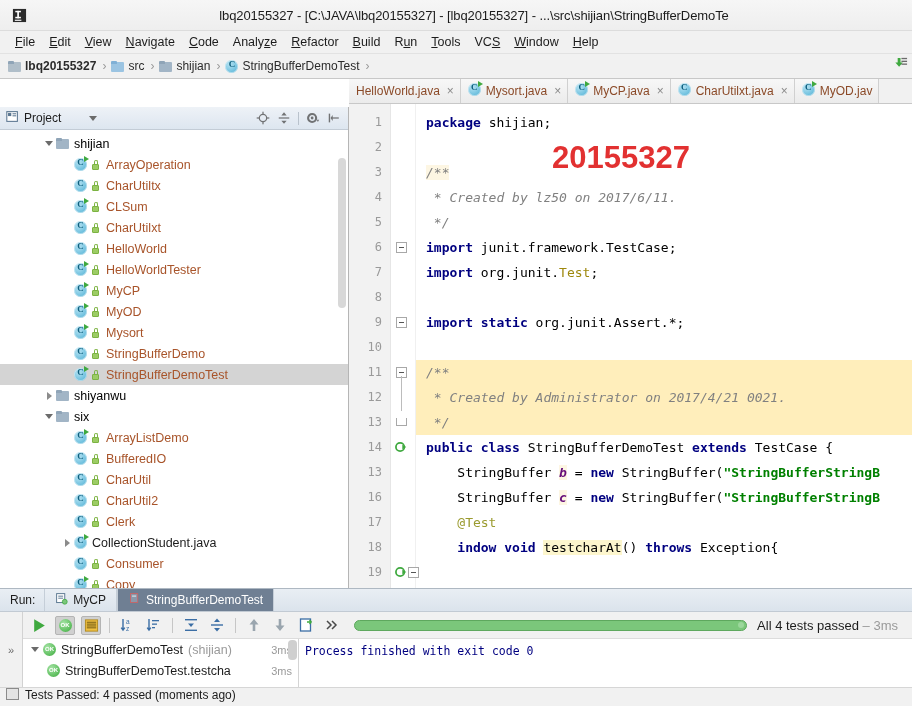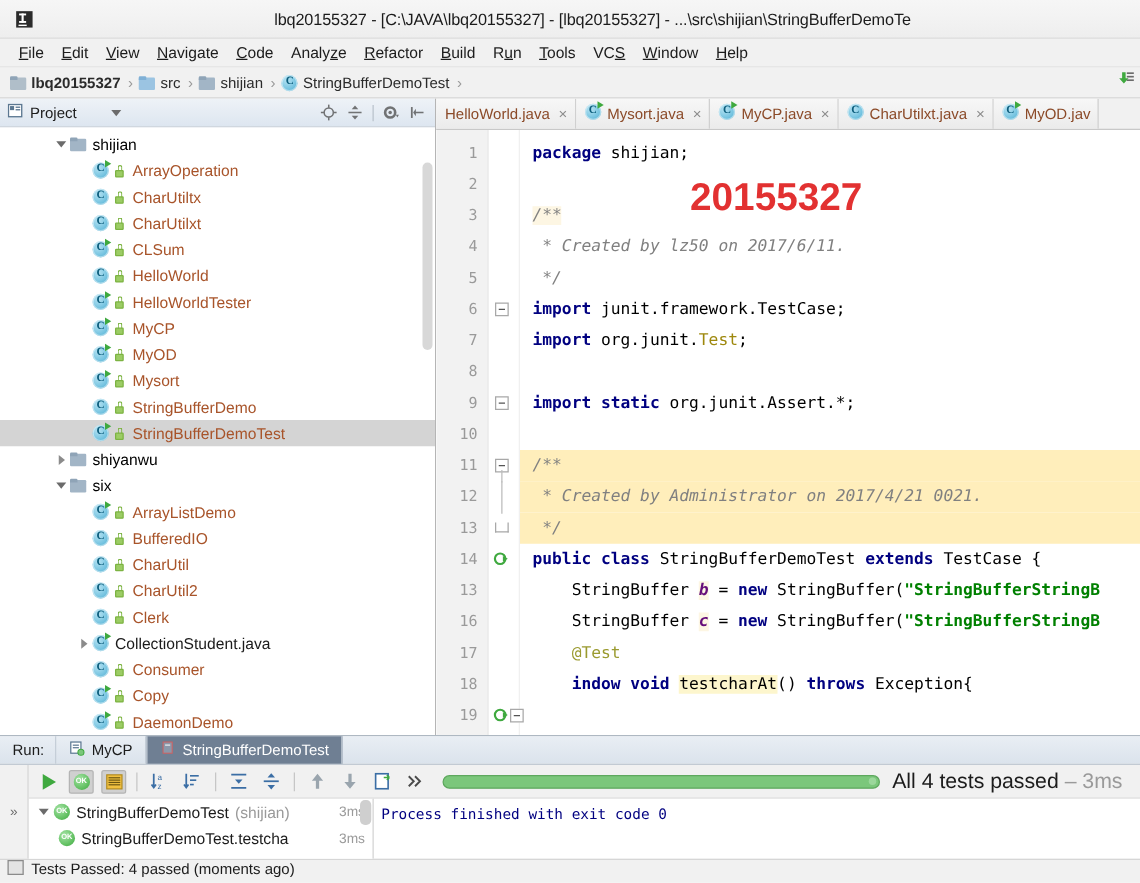--- a/index.html
+++ b/index.html
@@ -163,20 +163,21 @@
     position: relative;
   }
 
   
   .project-panel {
     width: 348px; min-width: 348px;
     display: flex; flex-direction: column;
     background: #fff;
     border-right: 1px solid #b5b5b5;
     position: relative;
+    margin-top: 28px;
   }
   .panel-header {
     height: 22px; min-height: 22px;
     background: linear-gradient(to bottom, #eef2f7 0%, #dde6f0 100%);
     border-bottom: 1px solid #c3ccd6;
     display: flex; align-items: center;
     padding: 0 4px 0 6px;
     font-size: 12px;
     color: #1c1c1c;
   }
@@ -417,21 +418,21 @@
     box-sizing: border-box;
     position: relative;
     min-width: 40px;
   }
   .pbar::after {
     content: ""; position: absolute; right: 2px; top: 1.5px;
     width: 6px; height: 6px; border-radius: 50%;
     background: #9bd79b;
   }
   .passed-text {
-    font-size: 17px; color: #1c1c1c; white-space: nowrap;
+    font-size: 13px; color: #1c1c1c; white-space: nowrap;
     padding-right: 8px;
   }
   .passed-text .ms { color: #9a9a9a; }
 
   .run-split { flex: 1; display: flex; min-height: 0; }
   .test-tree {
     width: 275px; min-width: 275px;
     background: #fff;
     border-right: 1px solid #d4d4d4;
     font-size: 12.5px;
@@ -637,37 +638,37 @@
               </span>
               <span class="ic2">
                 <span class="lock-ico"></span>
               </span>
               <span class="tree-label lbl-class">CharUtiltx</span>
             </div>
             <div class="tree-row">
               <span style="display: inline-block; width: 60px;"></span>
               <span class="twisty"></span>
               <span class="ic1">
+                <span class="class-ico runnable"></span>
+              </span>
+              <span class="ic2">
+                <span class="lock-ico"></span>
+              </span>
+              <span class="tree-label lbl-class">CLSum</span>
+            </div>
+            <div class="tree-row">
+              <span style="display: inline-block; width: 60px;"></span>
+              <span class="twisty"></span>
+              <span class="ic1">
                 <span class="class-ico"></span>
               </span>
               <span class="ic2">
                 <span class="lock-ico"></span>
               </span>
               <span class="tree-label lbl-class">CharUtilxt</span>
-            </div>
-            <div class="tree-row">
-              <span style="display: inline-block; width: 60px;"></span>
-              <span class="twisty"></span>
-              <span class="ic1">
-                <span class="class-ico runnable"></span>
-              </span>
-              <span class="ic2">
-                <span class="lock-ico"></span>
-              </span>
-              <span class="tree-label lbl-class">CLSum</span>
             </div>
             <div class="tree-row">
               <span style="display: inline-block; width: 60px;"></span>
               <span class="twisty"></span>
               <span class="ic1">
                 <span class="class-ico"></span>
               </span>
               <span class="ic2">
                 <span class="lock-ico"></span>
               </span>

